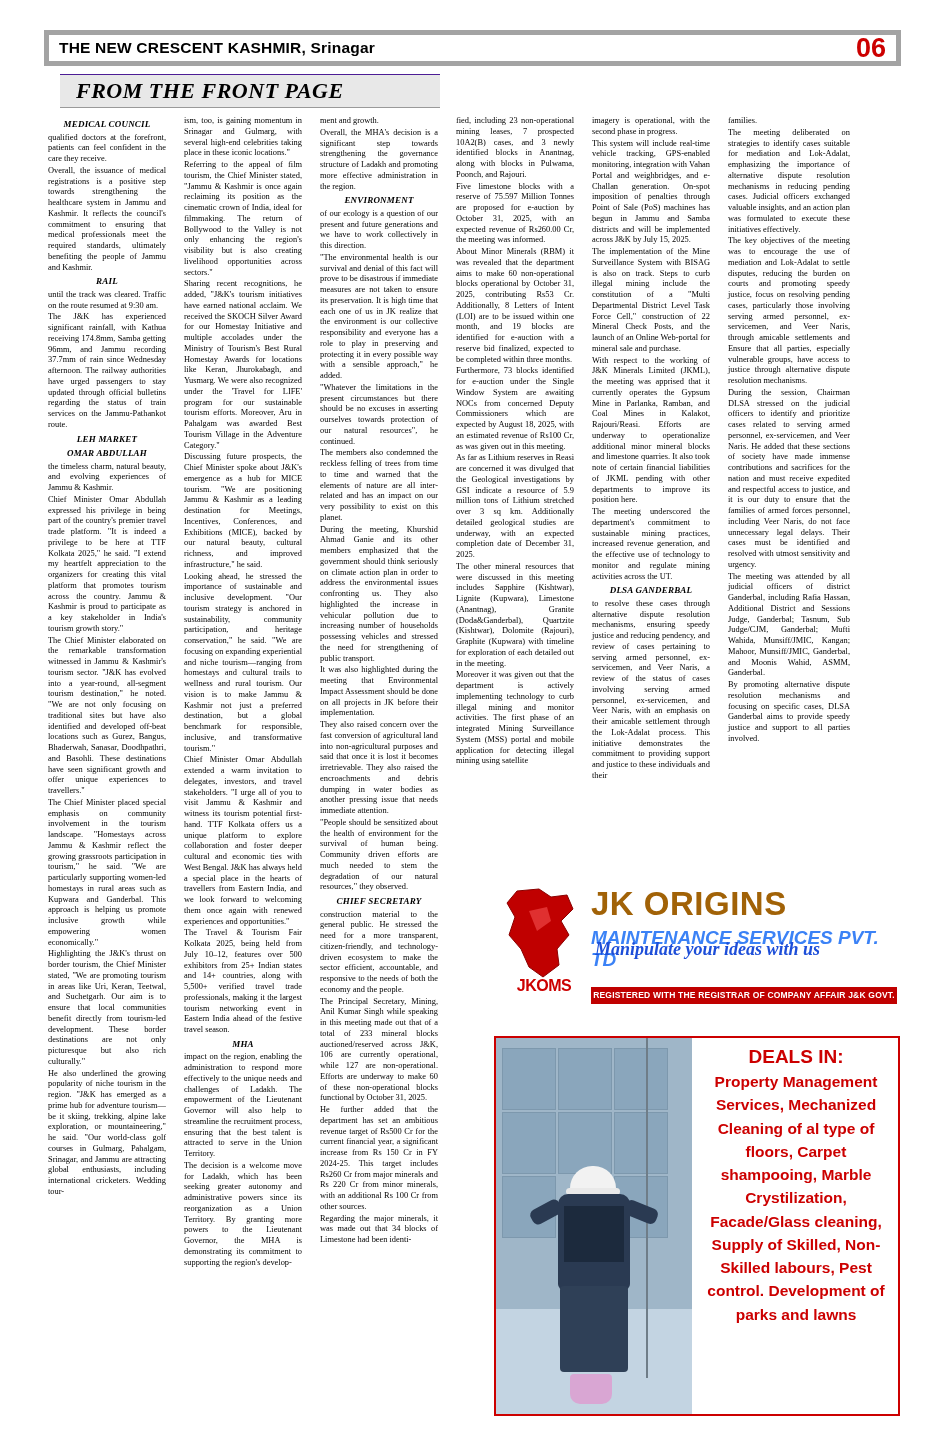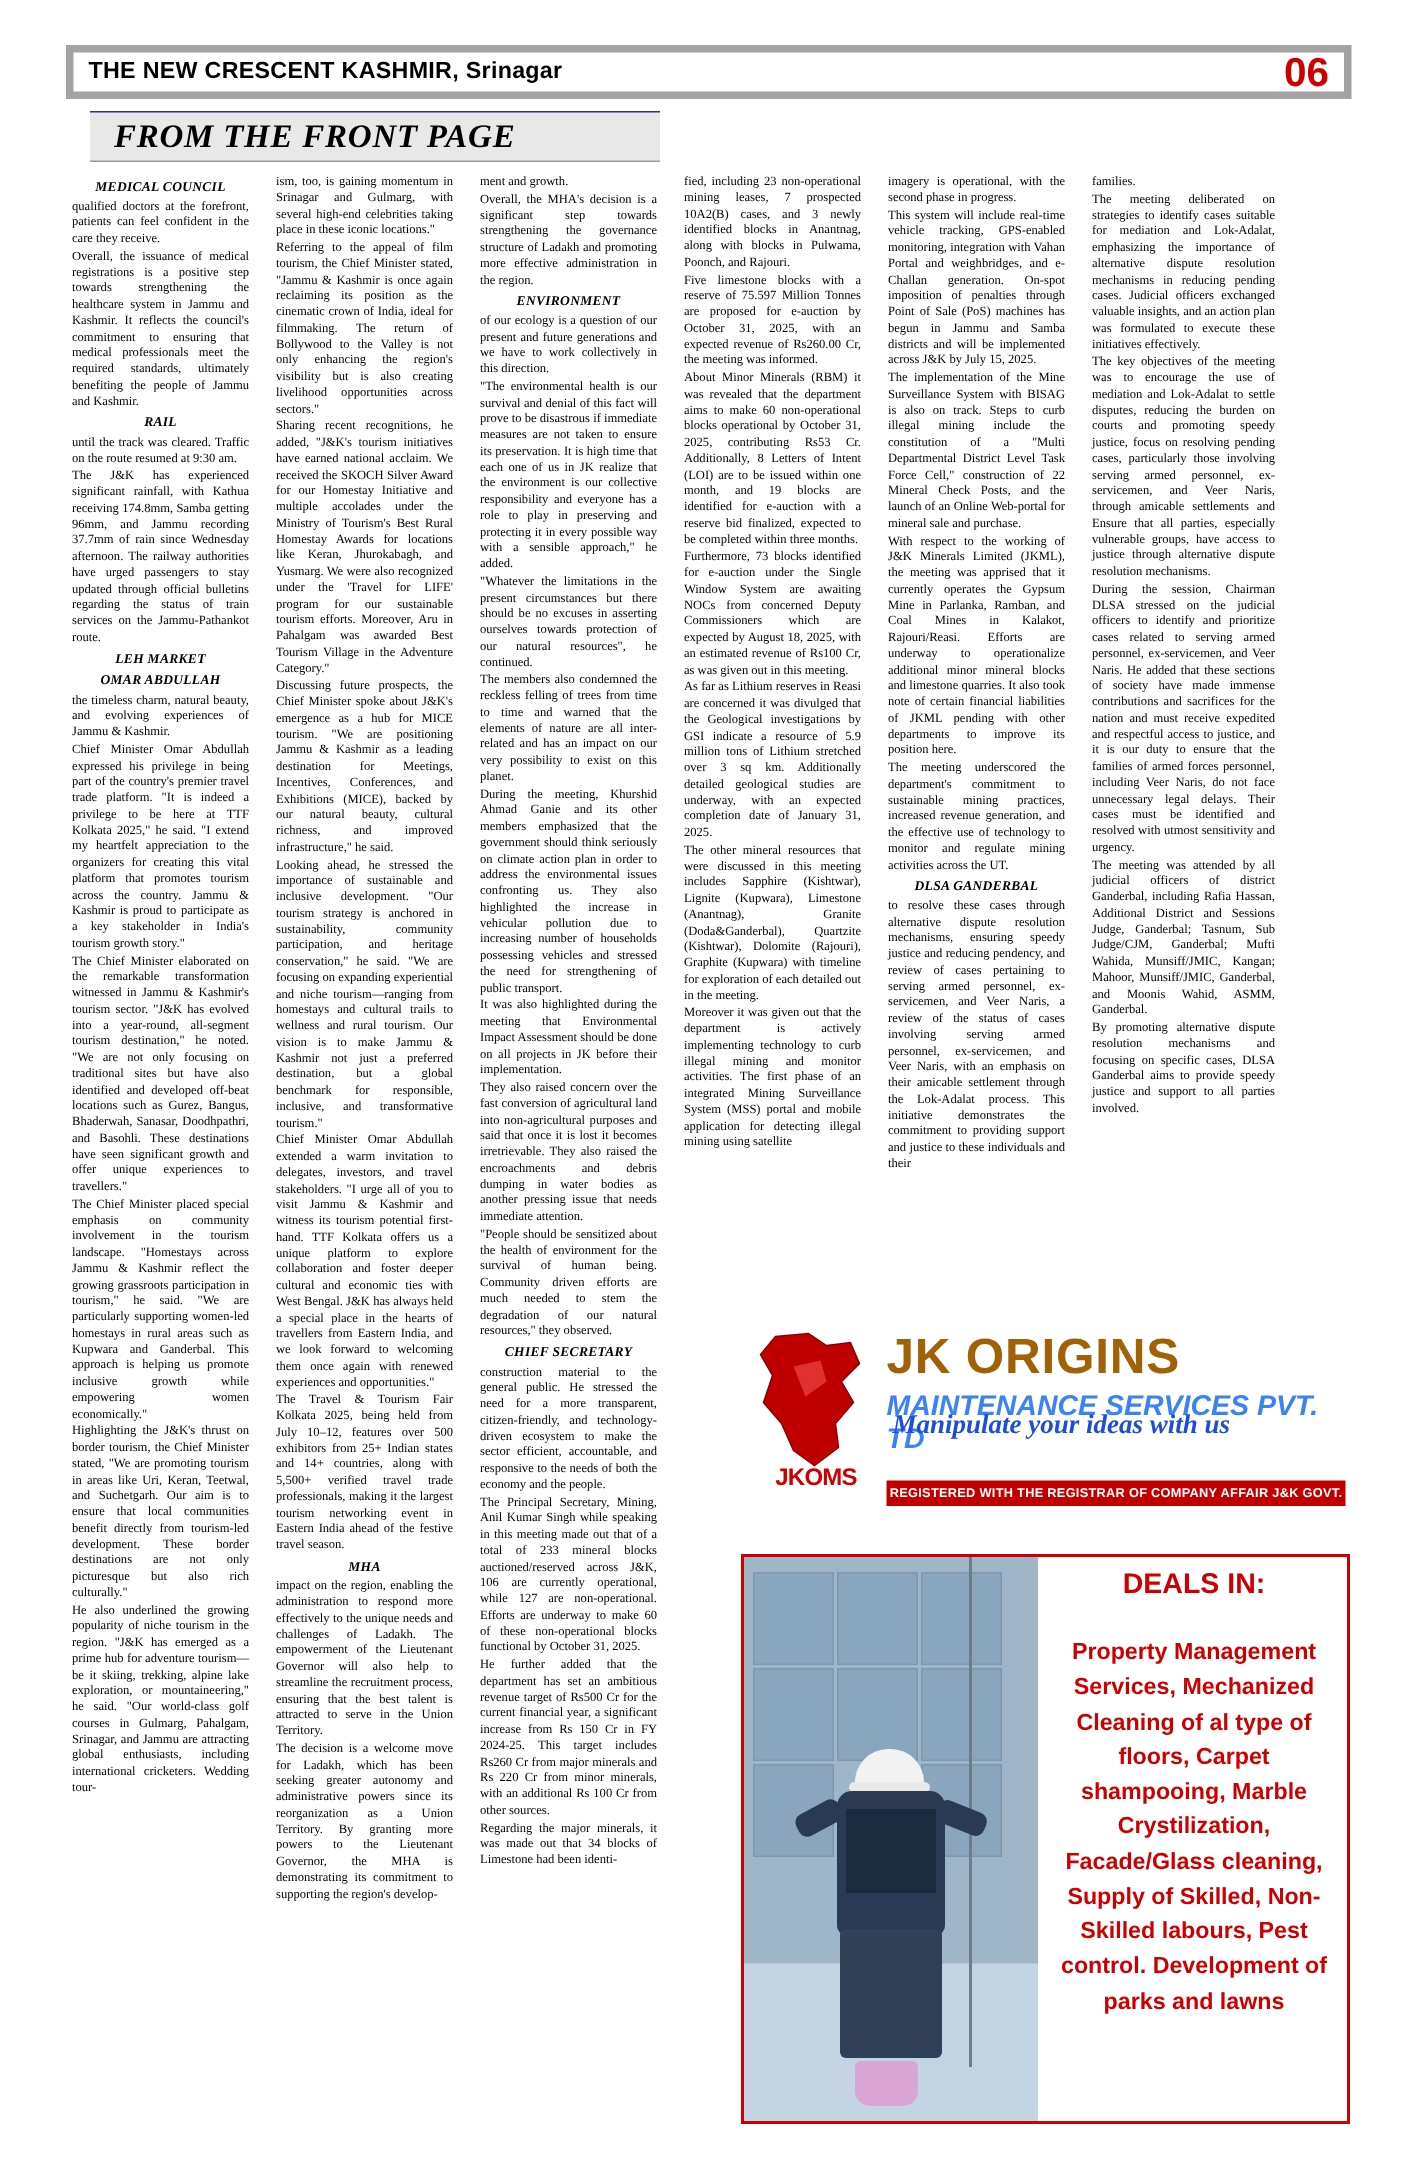--- a/index.html
+++ b/index.html
@@ -209,21 +209,21 @@
     bottom: 0;
     padding: 8px 6px 4px 6px;
     text-align: center;
     color: #cc0000;
     font-family: "Liberation Sans", sans-serif;
     box-sizing: border-box;
   }
   .ad-deals .deals-head {
     font-weight: bold;
     font-size: 19px;
-    margin-bottom: 22px;
+    margin-bottom: 2px;
   }
   .ad-deals .deals-body {
     font-weight: bold;
     font-size: 15.5px;
     line-height: 1.5;
   }
   
   .w-sky { position:absolute; left:0; top:0; width:100%; height:100%; background:#c3d4e2; }
   .w-building { position:absolute; left:0; top:0; width:100%; height:72%; background:#9fb6c8; }
   .w-glass { position:absolute; background:#8aa6bc; border:1px solid #7d98ad; }
@@ -303,21 +303,21 @@
       <p>The Principal Secretary, Mining, Anil Kumar Singh while speaking in this meeting made out that of a total of 233 mineral blocks auctioned/reserved across J&amp;K, 106 are currently operational, while 127 are non-operational. Efforts are underway to make 60 of these non-operational blocks functional by October 31, 2025.</p>
       <p>He further added that the department has set an ambitious revenue target of Rs500 Cr for the current financial year, a significant increase from Rs 150 Cr in FY 2024-25. This target includes Rs260 Cr from major minerals and Rs 220 Cr from minor minerals, with an additional Rs 100 Cr from other sources.</p>
       <p>Regarding the major minerals, it was made out that 34 blocks of Limestone had been identi-</p>
     </div>
 
     <div class="col c4">
       <p>fied, including 23 non-operational mining leases, 7 prospected 10A2(B) cases, and 3 newly identified blocks in Anantnag, along with blocks in Pulwama, Poonch, and Rajouri.</p>
       <p>Five limestone blocks with a reserve of 75.597 Million Tonnes are proposed for e-auction by October 31, 2025, with an expected revenue of Rs260.00 Cr, the meeting was informed.</p>
       <p>About Minor Minerals (RBM) it was revealed that the department aims to make 60 non-operational blocks operational by October 31, 2025, contributing Rs53 Cr. Additionally, 8 Letters of Intent (LOI) are to be issued within one month, and 19 blocks are identified for e-auction with a reserve bid finalized, expected to be completed within three months.</p>
       <p>Furthermore, 73 blocks identified for e-auction under the Single Window System are awaiting NOCs from concerned Deputy Commissioners which are expected by August 18, 2025, with an estimated revenue of Rs100 Cr, as was given out in this meeting.</p>
-      <p>As far as Lithium reserves in Reasi are concerned it was divulged that the Geological investigations by GSI indicate a resource of 5.9 million tons of Lithium stretched over 3 sq km. Additionally detailed geological studies are underway, with an expected completion date of January 31, 2025.</p>
+      <p>As far as Lithium reserves in Reasi are concerned it was divulged that the Geological investigations by GSI indicate a resource of 5.9 million tons of Lithium stretched over 3 sq km. Additionally detailed geological studies are underway, with an expected completion date of December 31, 2025.</p>
       <p>The other mineral resources that were discussed in this meeting includes Sapphire (Kishtwar), Lignite (Kupwara), Limestone (Anantnag), Granite (Doda&amp;Ganderbal), Quartzite (Kishtwar), Dolomite (Rajouri), Graphite (Kupwara) with timeline for exploration of each detailed out in the meeting.</p>
       <p>Moreover it was given out that the department is actively implementing technology to curb illegal mining and monitor activities. The first phase of an integrated Mining Surveillance System (MSS) portal and mobile application for detecting illegal mining using satellite</p>
     </div>
 
     <div class="col c5">
       <p>imagery is operational, with the second phase in progress.</p>
       <p>This system will include real-time vehicle tracking, GPS-enabled monitoring, integration with Vahan Portal and weighbridges, and e-Challan generation. On-spot imposition of penalties through Point of Sale (PoS) machines has begun in Jammu and Samba districts and will be implemented across J&amp;K by July 15, 2025.</p>
       <p>The implementation of the Mine Surveillance System with BISAG is also on track. Steps to curb illegal mining include the constitution of a "Multi Departmental District Level Task Force Cell," construction of 22 Mineral Check Posts, and the launch of an Online Web-portal for mineral sale and purchase.</p>
       <p>With respect to the working of J&amp;K Minerals Limited (JKML), the meeting was apprised that it currently operates the Gypsum Mine in Parlanka, Ramban, and Coal Mines in Kalakot, Rajouri/Reasi. Efforts are underway to operationalize additional minor mineral blocks and limestone quarries. It also took note of certain financial liabilities of JKML pending with other departments to improve its position here.</p>
       <p>The meeting underscored the department's commitment to sustainable mining practices, increased revenue generation, and the effective use of technology to monitor and regulate mining activities across the UT.</p>

